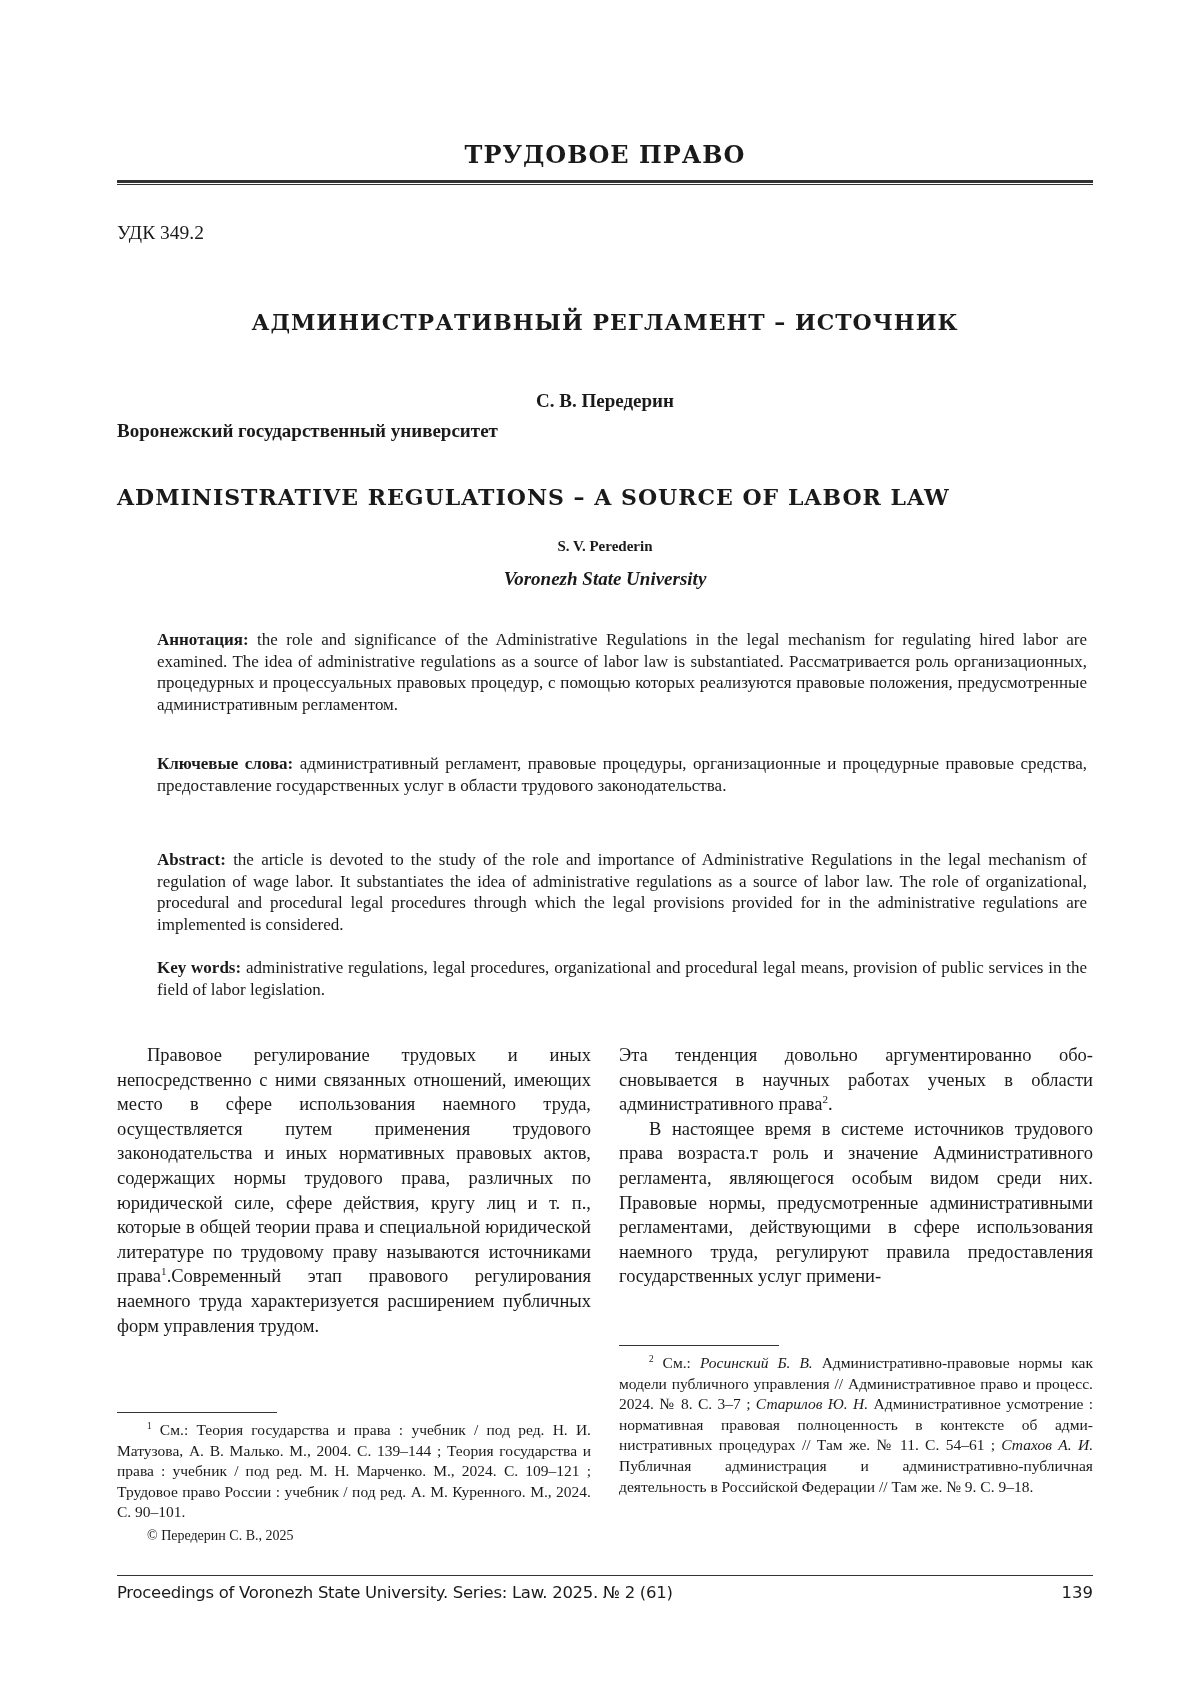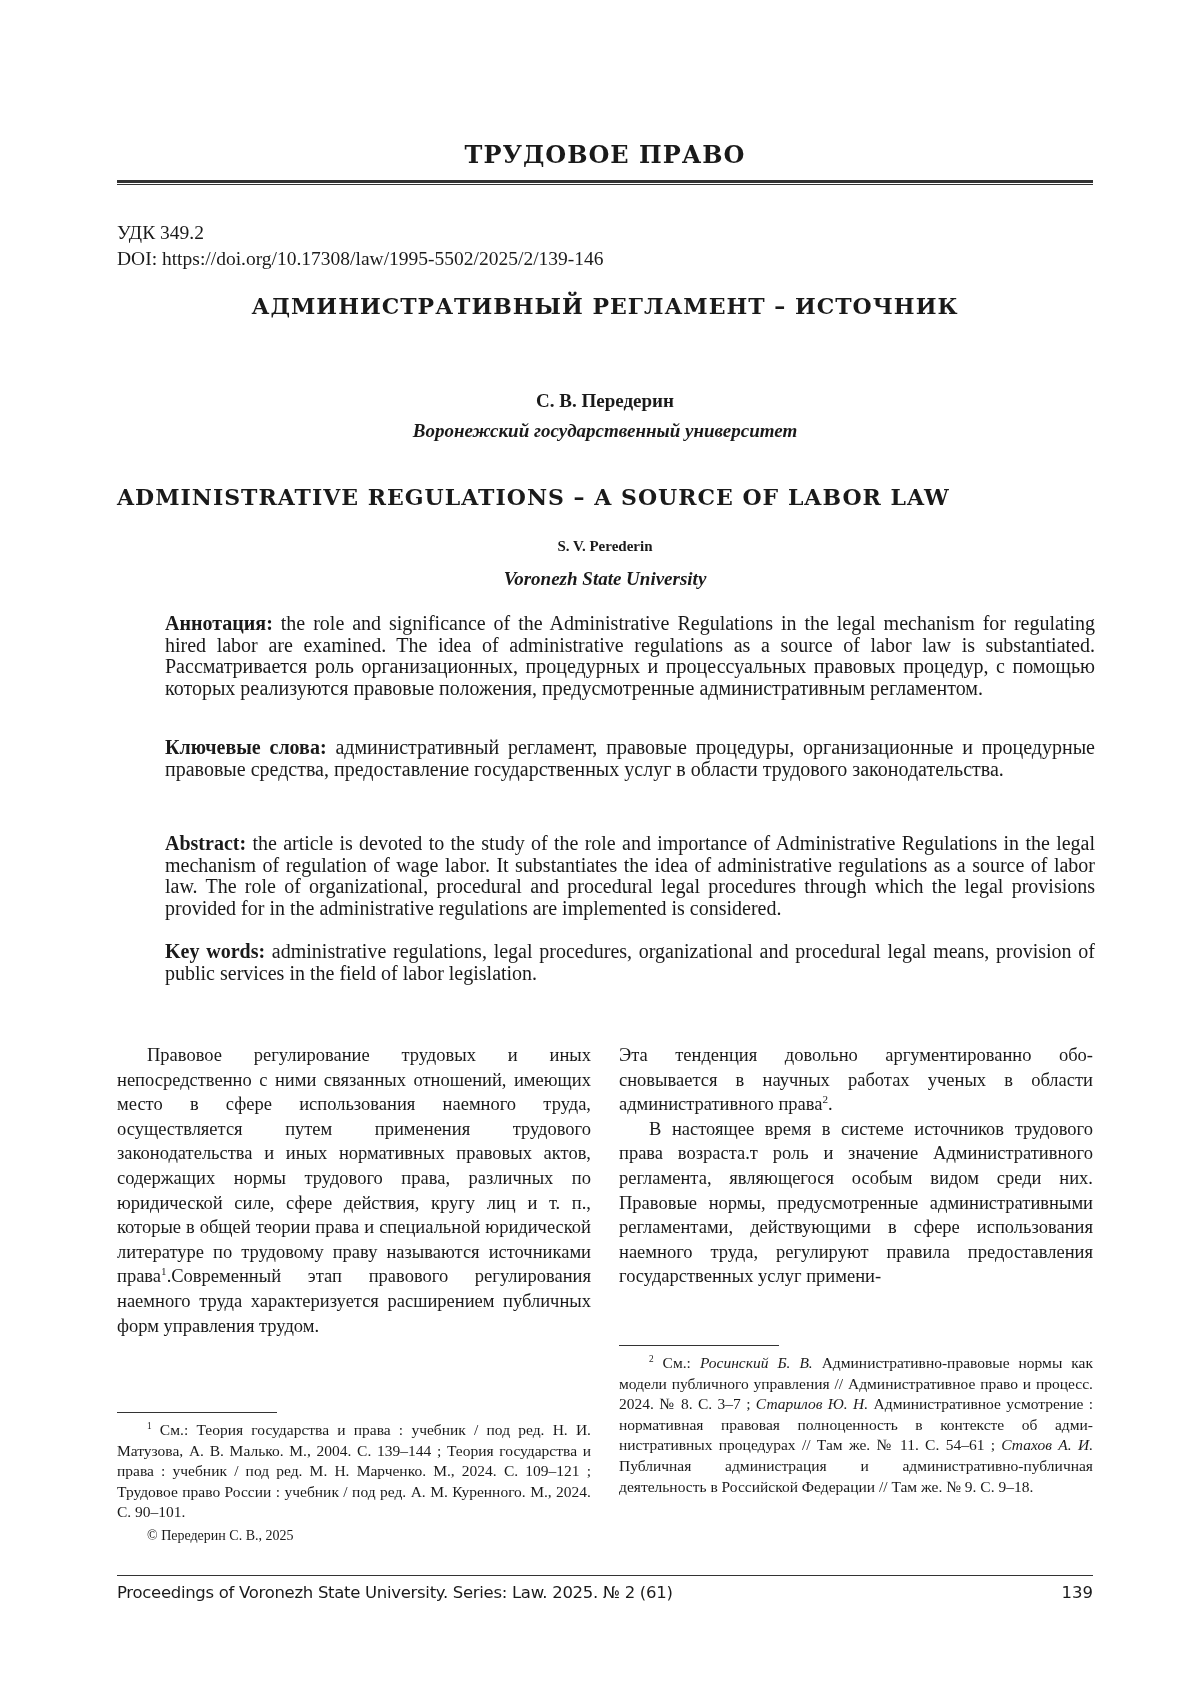--- a/index.html
+++ b/index.html
@@ -44,21 +44,21 @@
     }
     .meta {
       position: absolute;
       left: 0;
       top: 220px;
       font-size: 19.5px;
       line-height: 26px;
     }
     .title-ru {
       position: absolute;
-      top: 290px;
+      top: 306px;
       left: 0;
       width: 976px;
       text-align: center;
       font-family: "DejaVu Serif", serif;
       font-weight: bold;
       font-size: 22px;
       line-height: 33px;
       letter-spacing: 1px;
     }
     .author-ru {
@@ -68,62 +68,61 @@
       width: 976px;
       text-align: center;
       font-weight: bold;
       font-size: 19px;
     }
     .affil-ru {
       position: absolute;
       top: 420px;
       left: 0;
       width: 976px;
+      font-weight: bold;
+      font-size: 19px;
+    }
+    .title-en {
+      position: absolute;
+      top: 484px;
+      left: 0;
+      width: 976px;
+      text-align: left;
+      font-family: "DejaVu Serif", serif;
+      font-weight: bold;
+      font-size: 22px;
+      letter-spacing: 1px;
+    }
+    .author-en {
+      position: absolute;
+      top: 538px;
+      left: 0;
+      width: 976px;
+      text-align: center;
+      font-weight: bold;
+      font-size: 15px;
+    }
+    .affil-en {
+      position: absolute;
+      top: 568px;
+      left: 0;
+      width: 976px;
       text-align: center;
       font-weight: bold;
       font-style: italic;
       font-size: 19px;
     }
-    .title-en {
-      position: absolute;
-      top: 484px;
-      left: 0;
-      width: 976px;
-      text-align: left;
-      font-family: "DejaVu Serif", serif;
-      font-weight: bold;
-      font-size: 22px;
-      letter-spacing: 1px;
-    }
-    .author-en {
-      position: absolute;
-      top: 538px;
-      left: 0;
-      width: 976px;
-      text-align: center;
-      font-weight: bold;
-      font-size: 15px;
-    }
-    .affil-en {
-      position: absolute;
-      top: 568px;
-      left: 0;
-      width: 976px;
-      text-align: center;
-      font-weight: bold;
-      font-style: italic;
-      font-size: 19px;
-    }
     .abstract-block {
       position: absolute;
-      left: 48px;
+      left: 40px;
       width: 930px;
-      font-size: 20px;
+      font-size: 17px;
       line-height: 21.5px;
       text-align: justify;
+      margin-top: 16px;
     }
     .abstract-ru { top: 613px; }
     .keywords-ru { top: 737px; }
     .abstract-en { top: 833px; }
     .keywords-en { top: 941px; }
     .label { font-weight: bold; }
     .col {
       position: absolute;
       width: 474px;
       font-size: 18.5px;
@@ -186,21 +185,20 @@
 </head>
 <body>
 
 <div class="page">
 
   <div class="section-header">ТРУДОВОЕ ПРАВО</div>
   <div class="double-rule"></div>
 
   <div class="meta">
     <div>УДК 349.2</div>
-    <div>DOI: https://doi.org/10.17308/law/1995-5502/2025/2/139-146</div>
   </div>
 
   <div class="title-ru">
     <div>АДМИНИСТРАТИВНЫЙ РЕГЛАМЕНТ – ИСТОЧНИК</div>
   </div>
 
   <div class="author-ru">С. В. Передерин</div>
   <div class="affil-ru">Воронежский государственный университет</div>
 
   <div class="title-en">ADMINISTRATIVE REGULATIONS – A SOURCE OF LABOR LAW</div>

